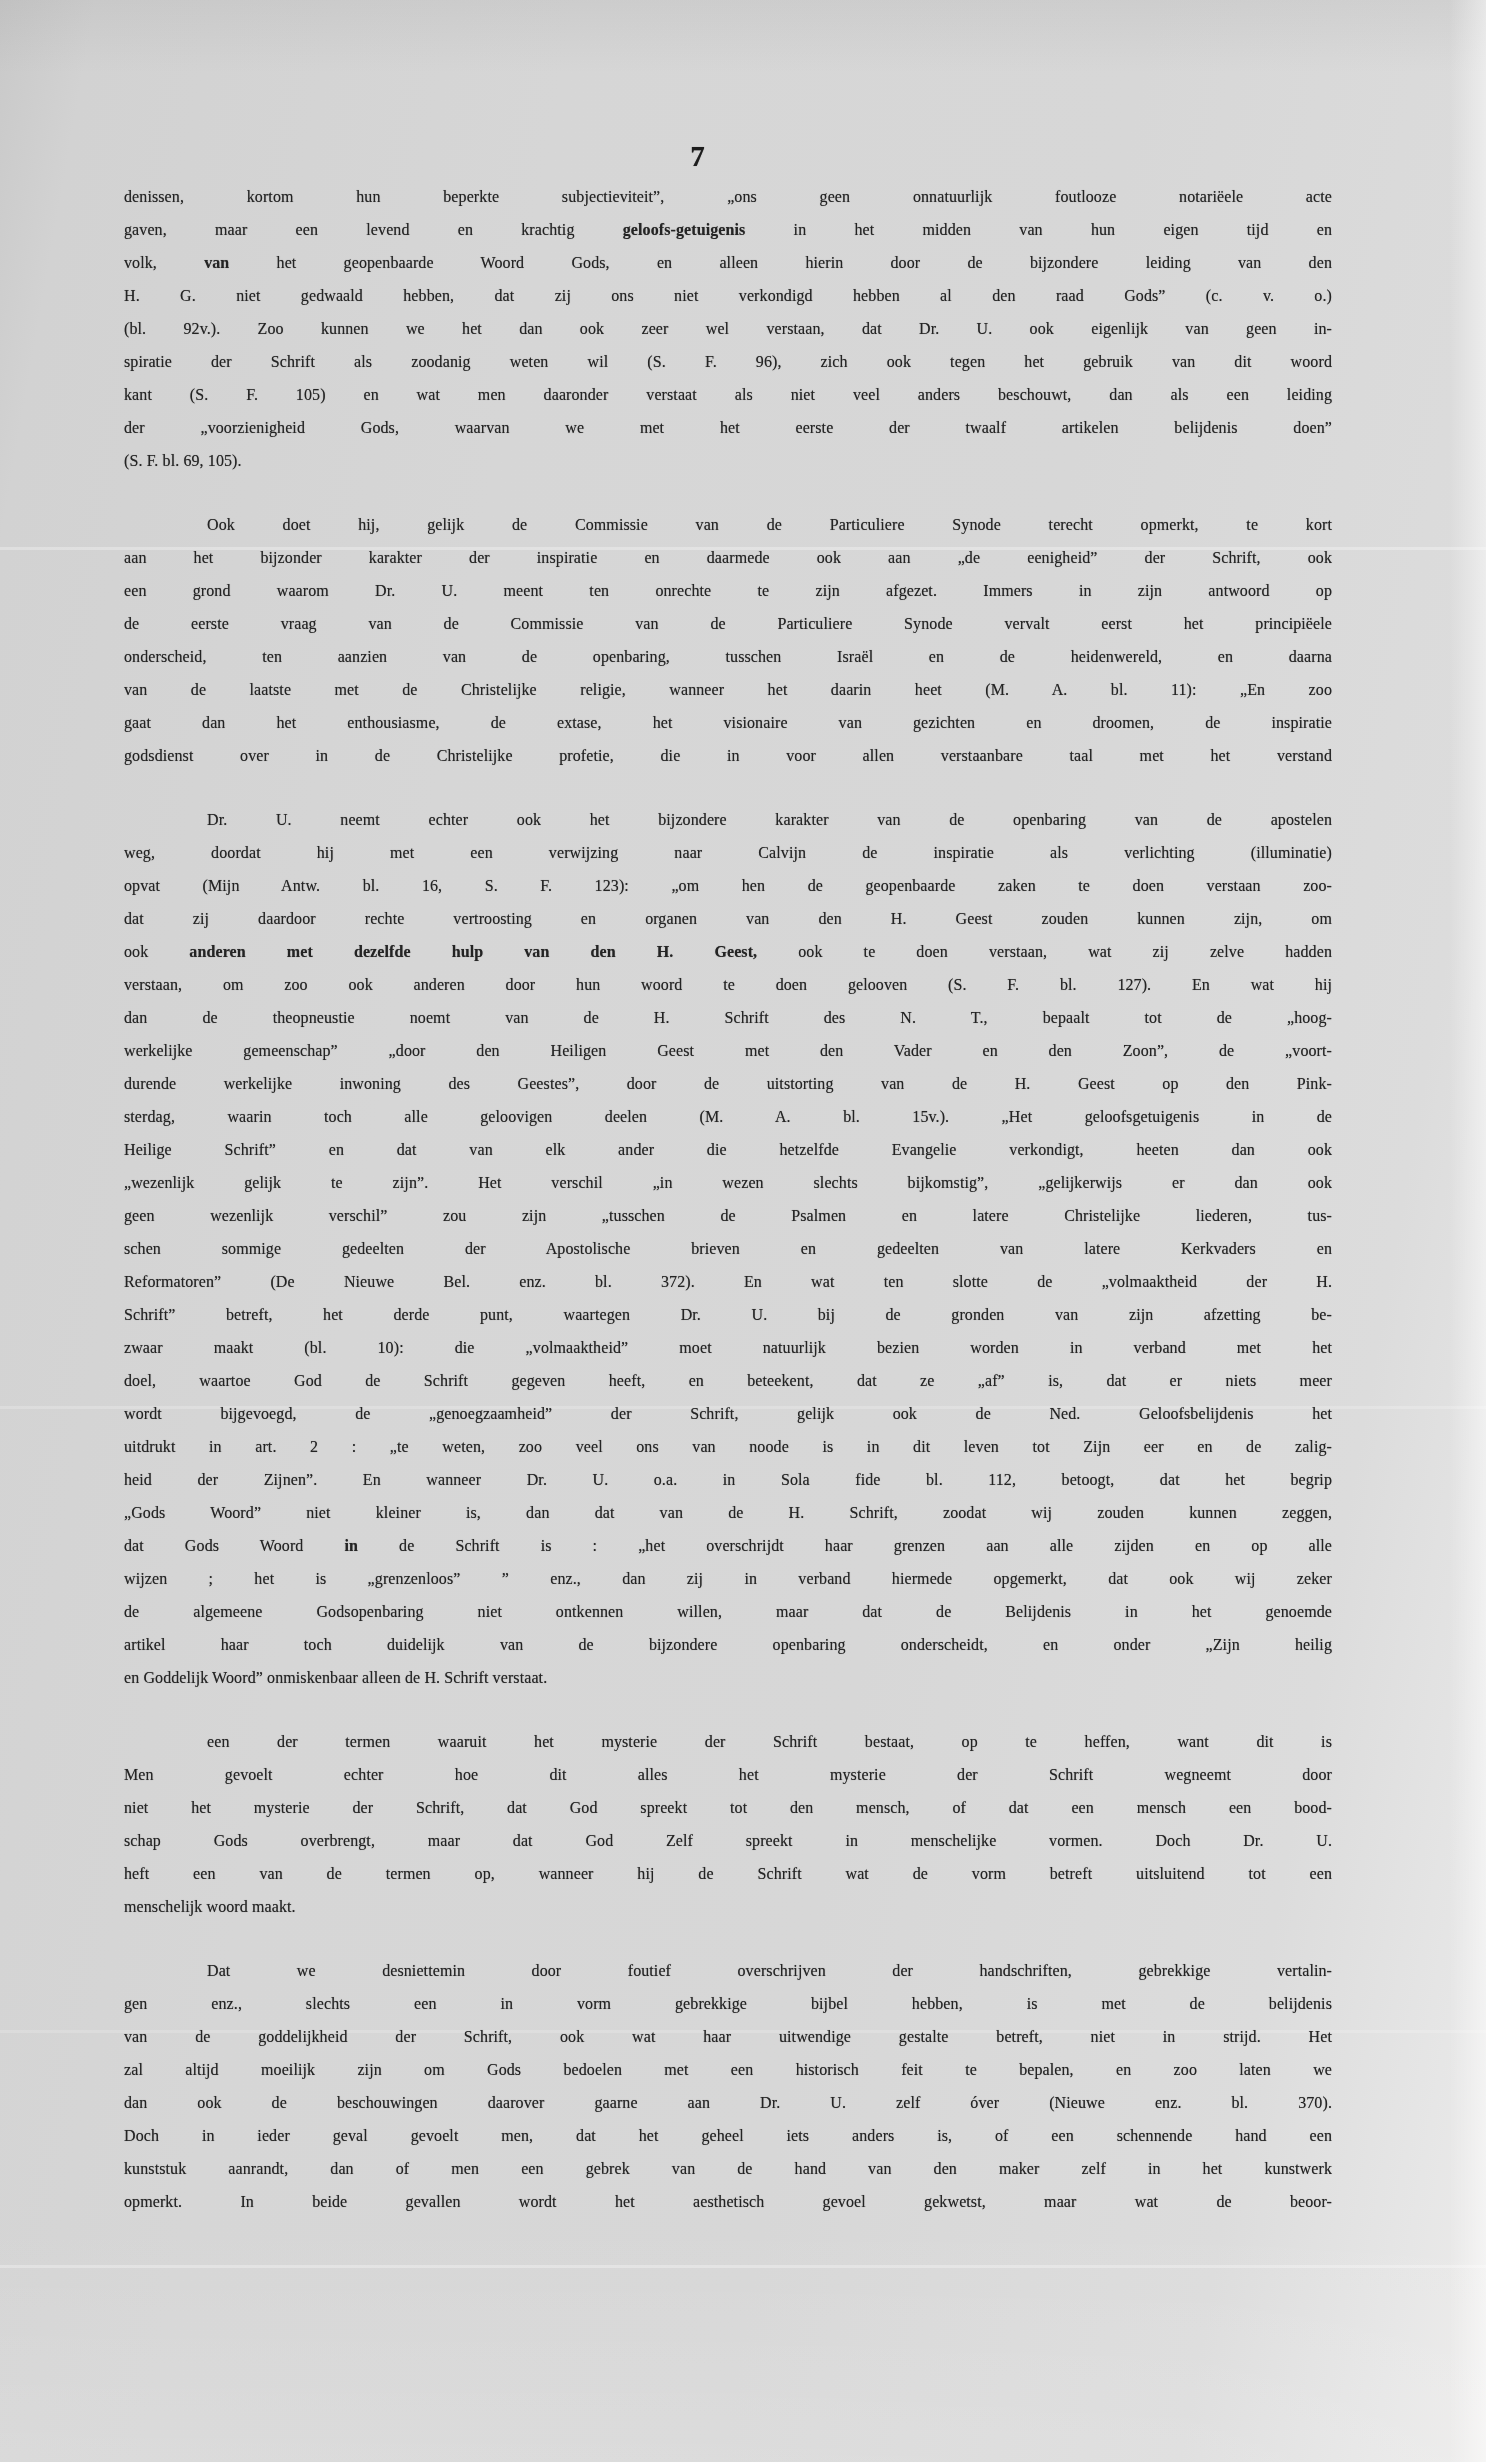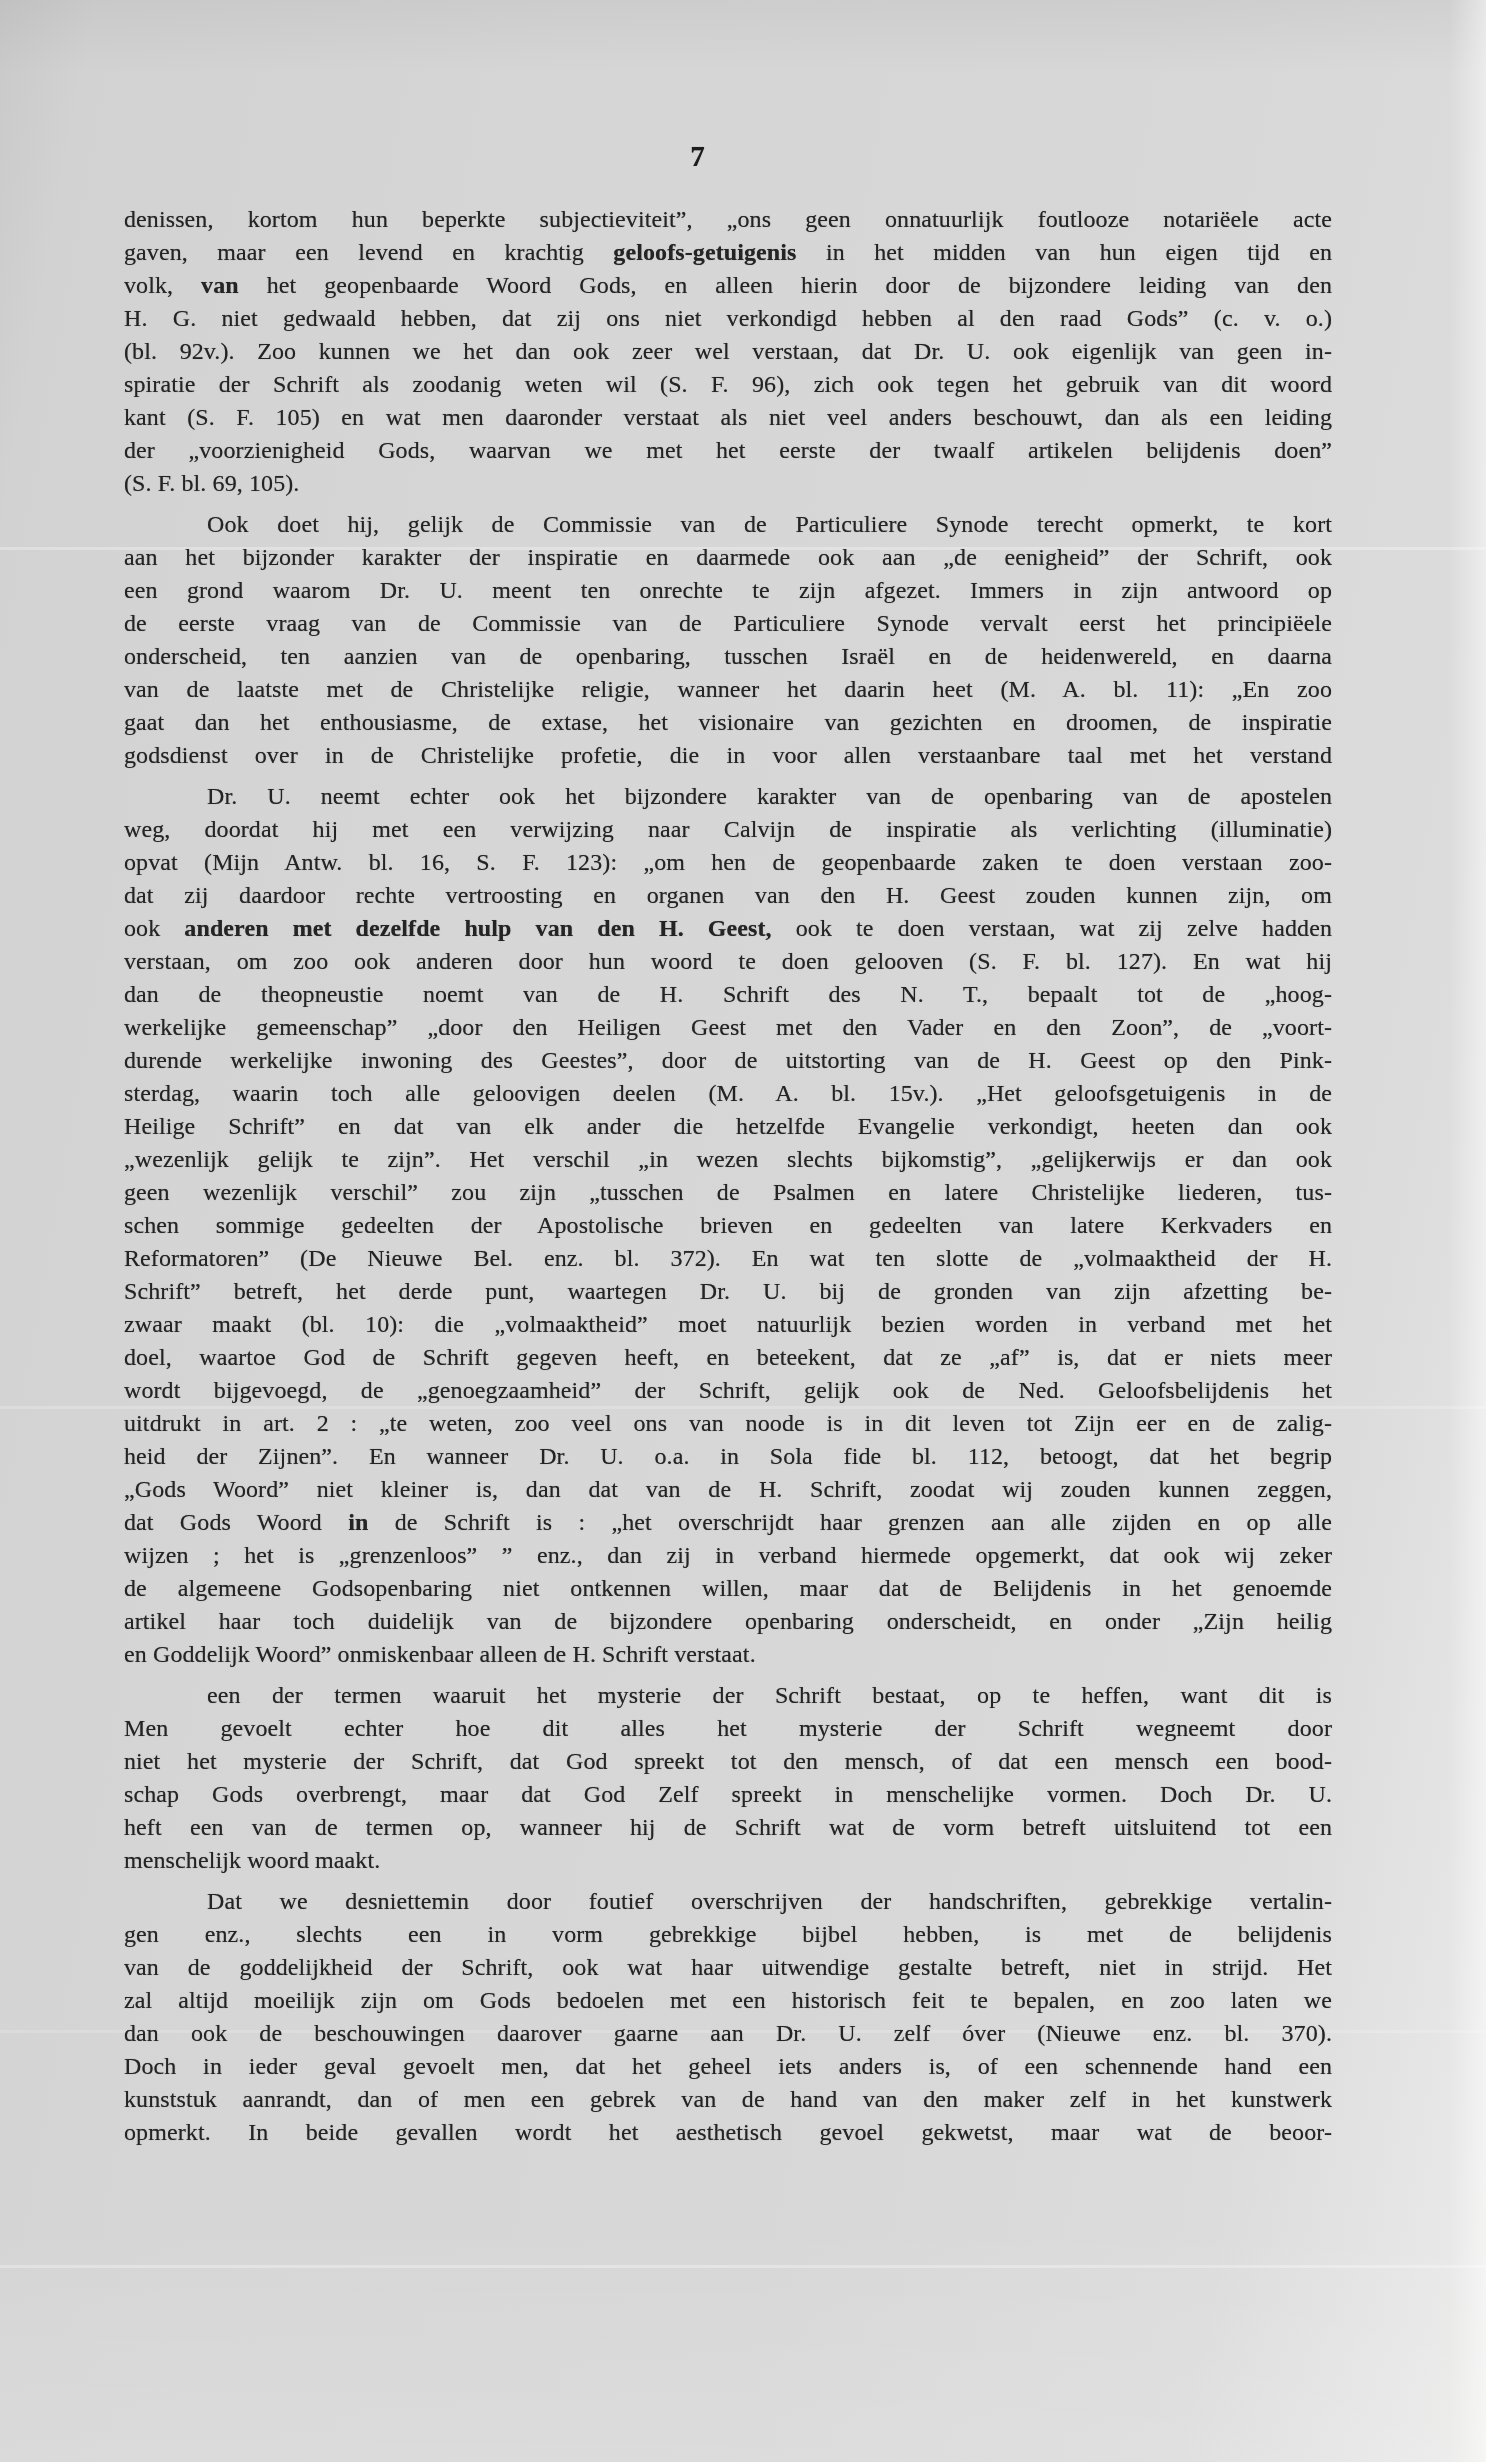--- a/index.html
+++ b/index.html
@@ -49,29 +49,29 @@
     text-align: center;
     font-size: 29px;
     line-height: 33px;
     font-weight: bold;
     color: #1d1d1d;
     text-shadow: 0 0 0.8px rgba(30,30,30,0.6);
   }
   .textblock {
     position: absolute;
     left: 124px;
-    top: 203px;
+    top: 180px;
     width: 1208px;
-    font-size: 24px;
+    font-size: 16px;
     line-height: 33px;
     letter-spacing: 0.1px;
     text-shadow: 0 0 0.8px rgba(36,36,36,0.55);
   }
   .para { margin: 0; }
-  .para.gap { margin-top: 8px; }
+  .para.gap { margin-top: 31px; }
   .line {
     text-align: justify;
     text-align-last: justify;
   }
   .para.indent .line:first-child { text-indent: 83px; }
   .line.endpara { text-align-last: left; }
   .b { font-weight: bold; }
 </style>
 </head>
 <body>

